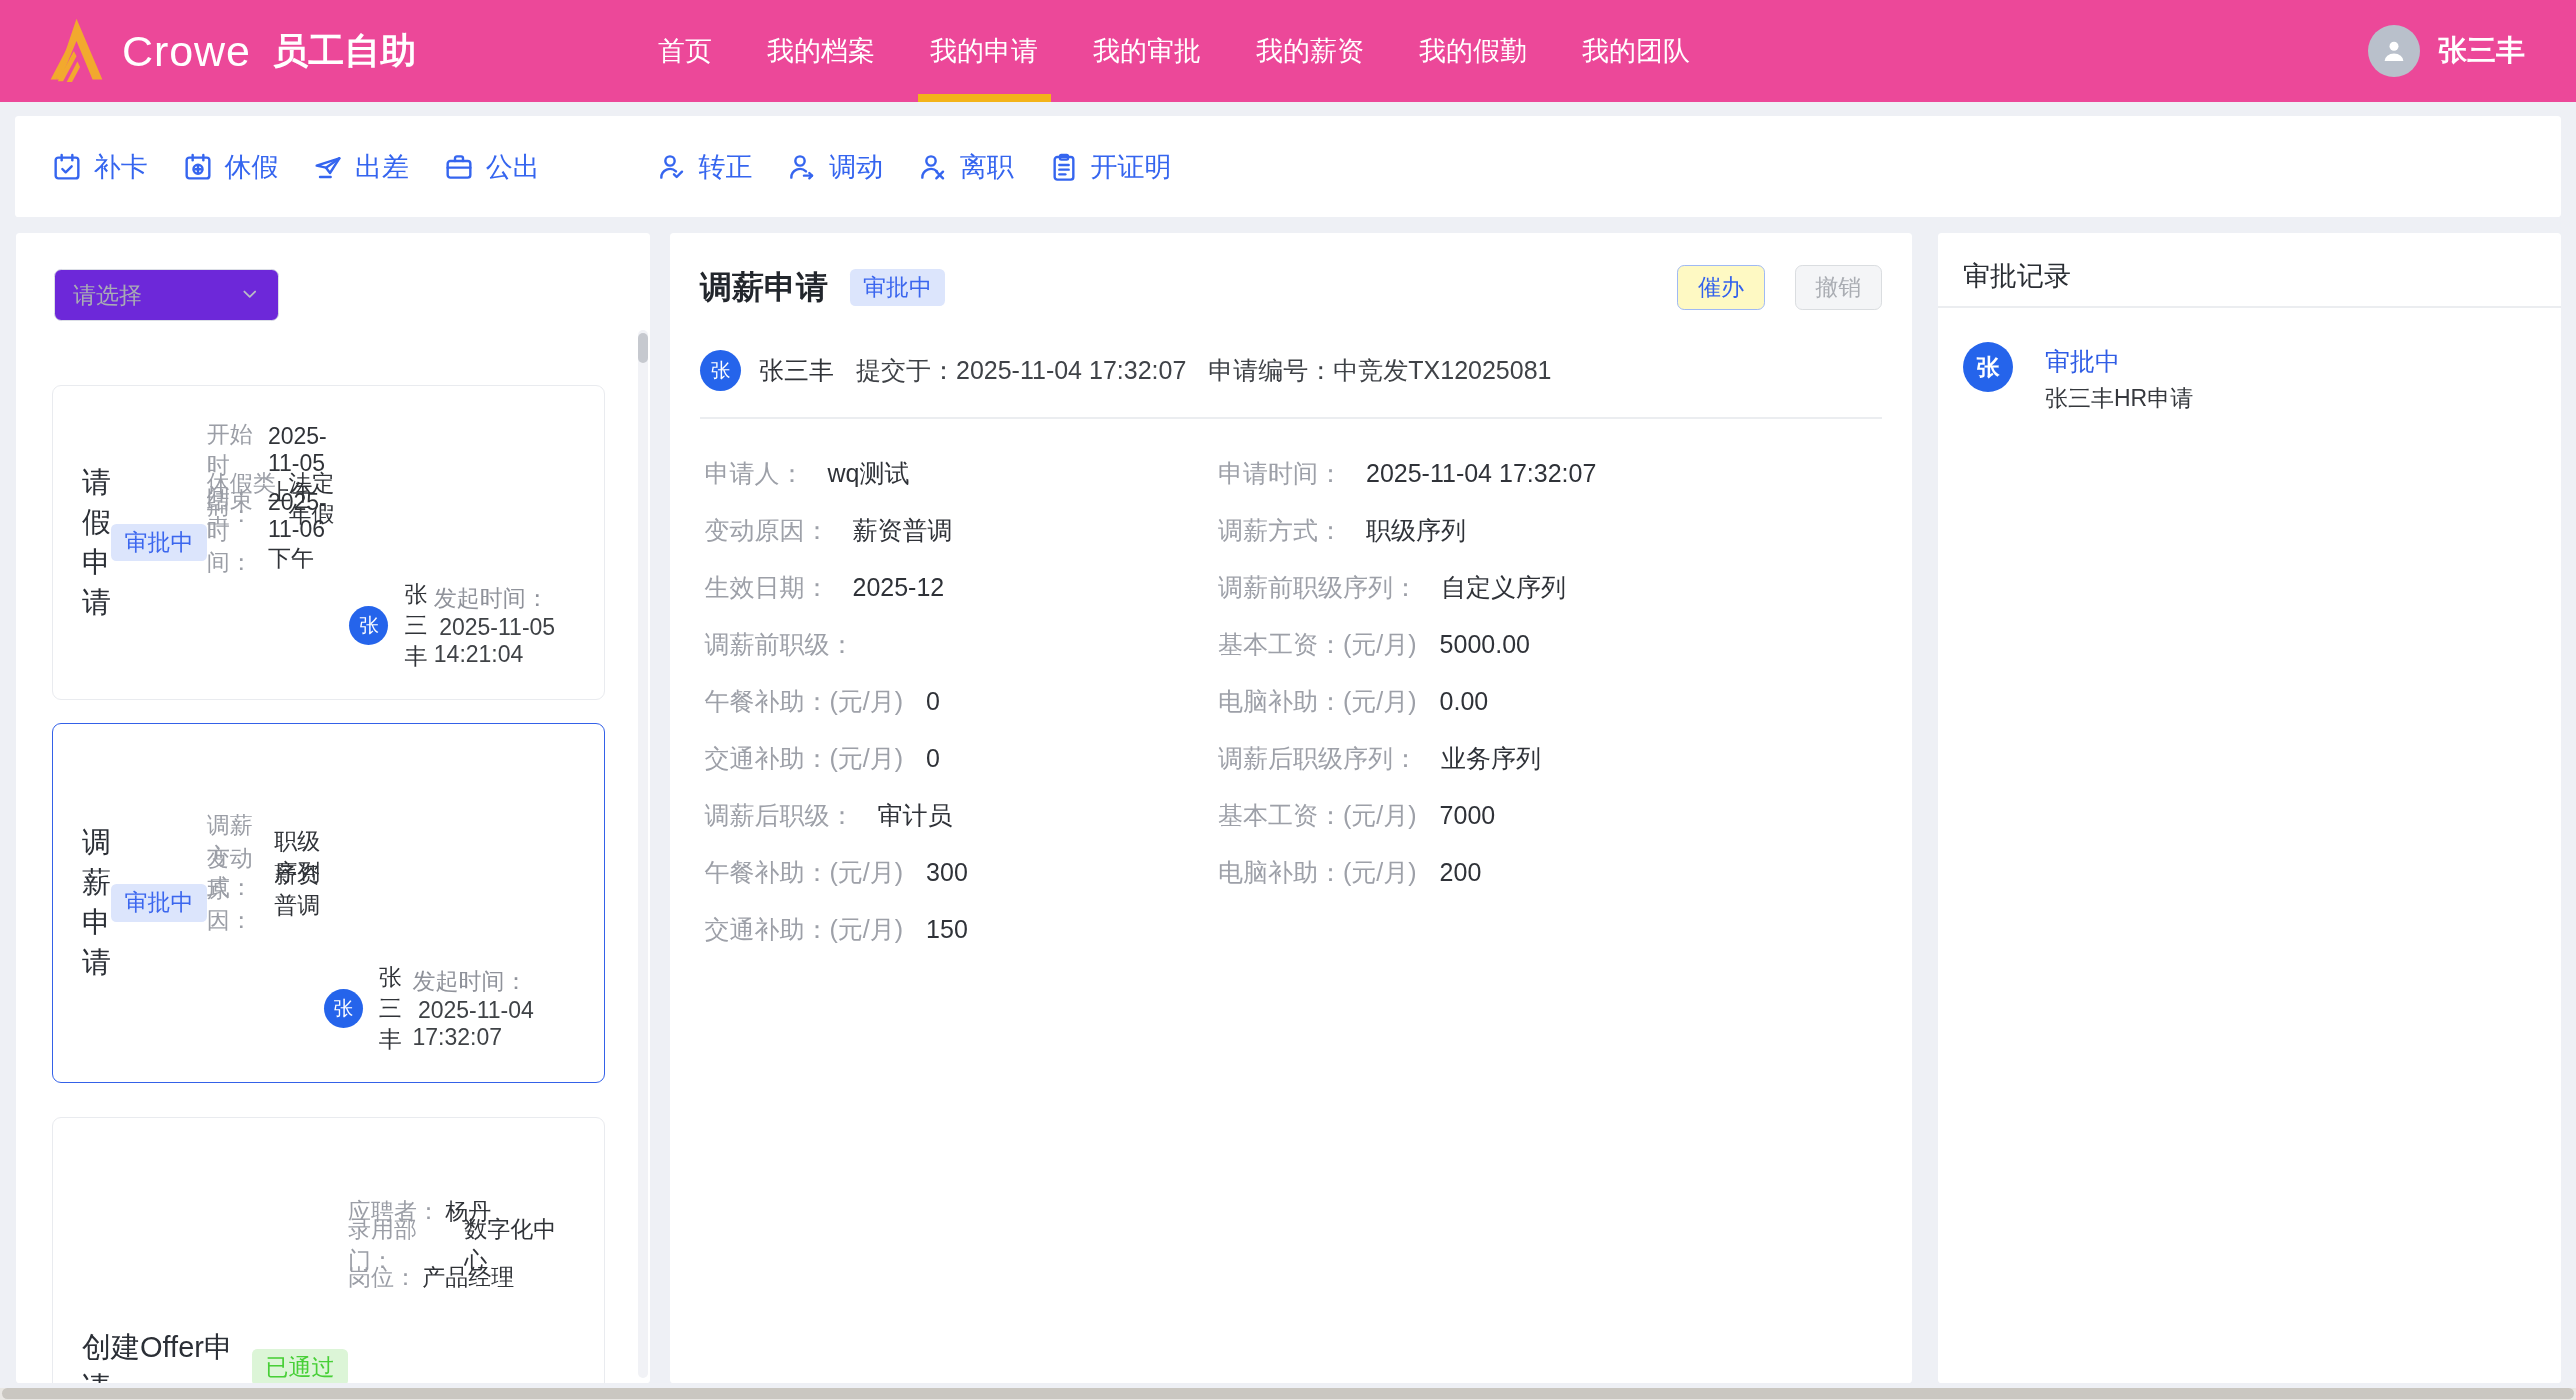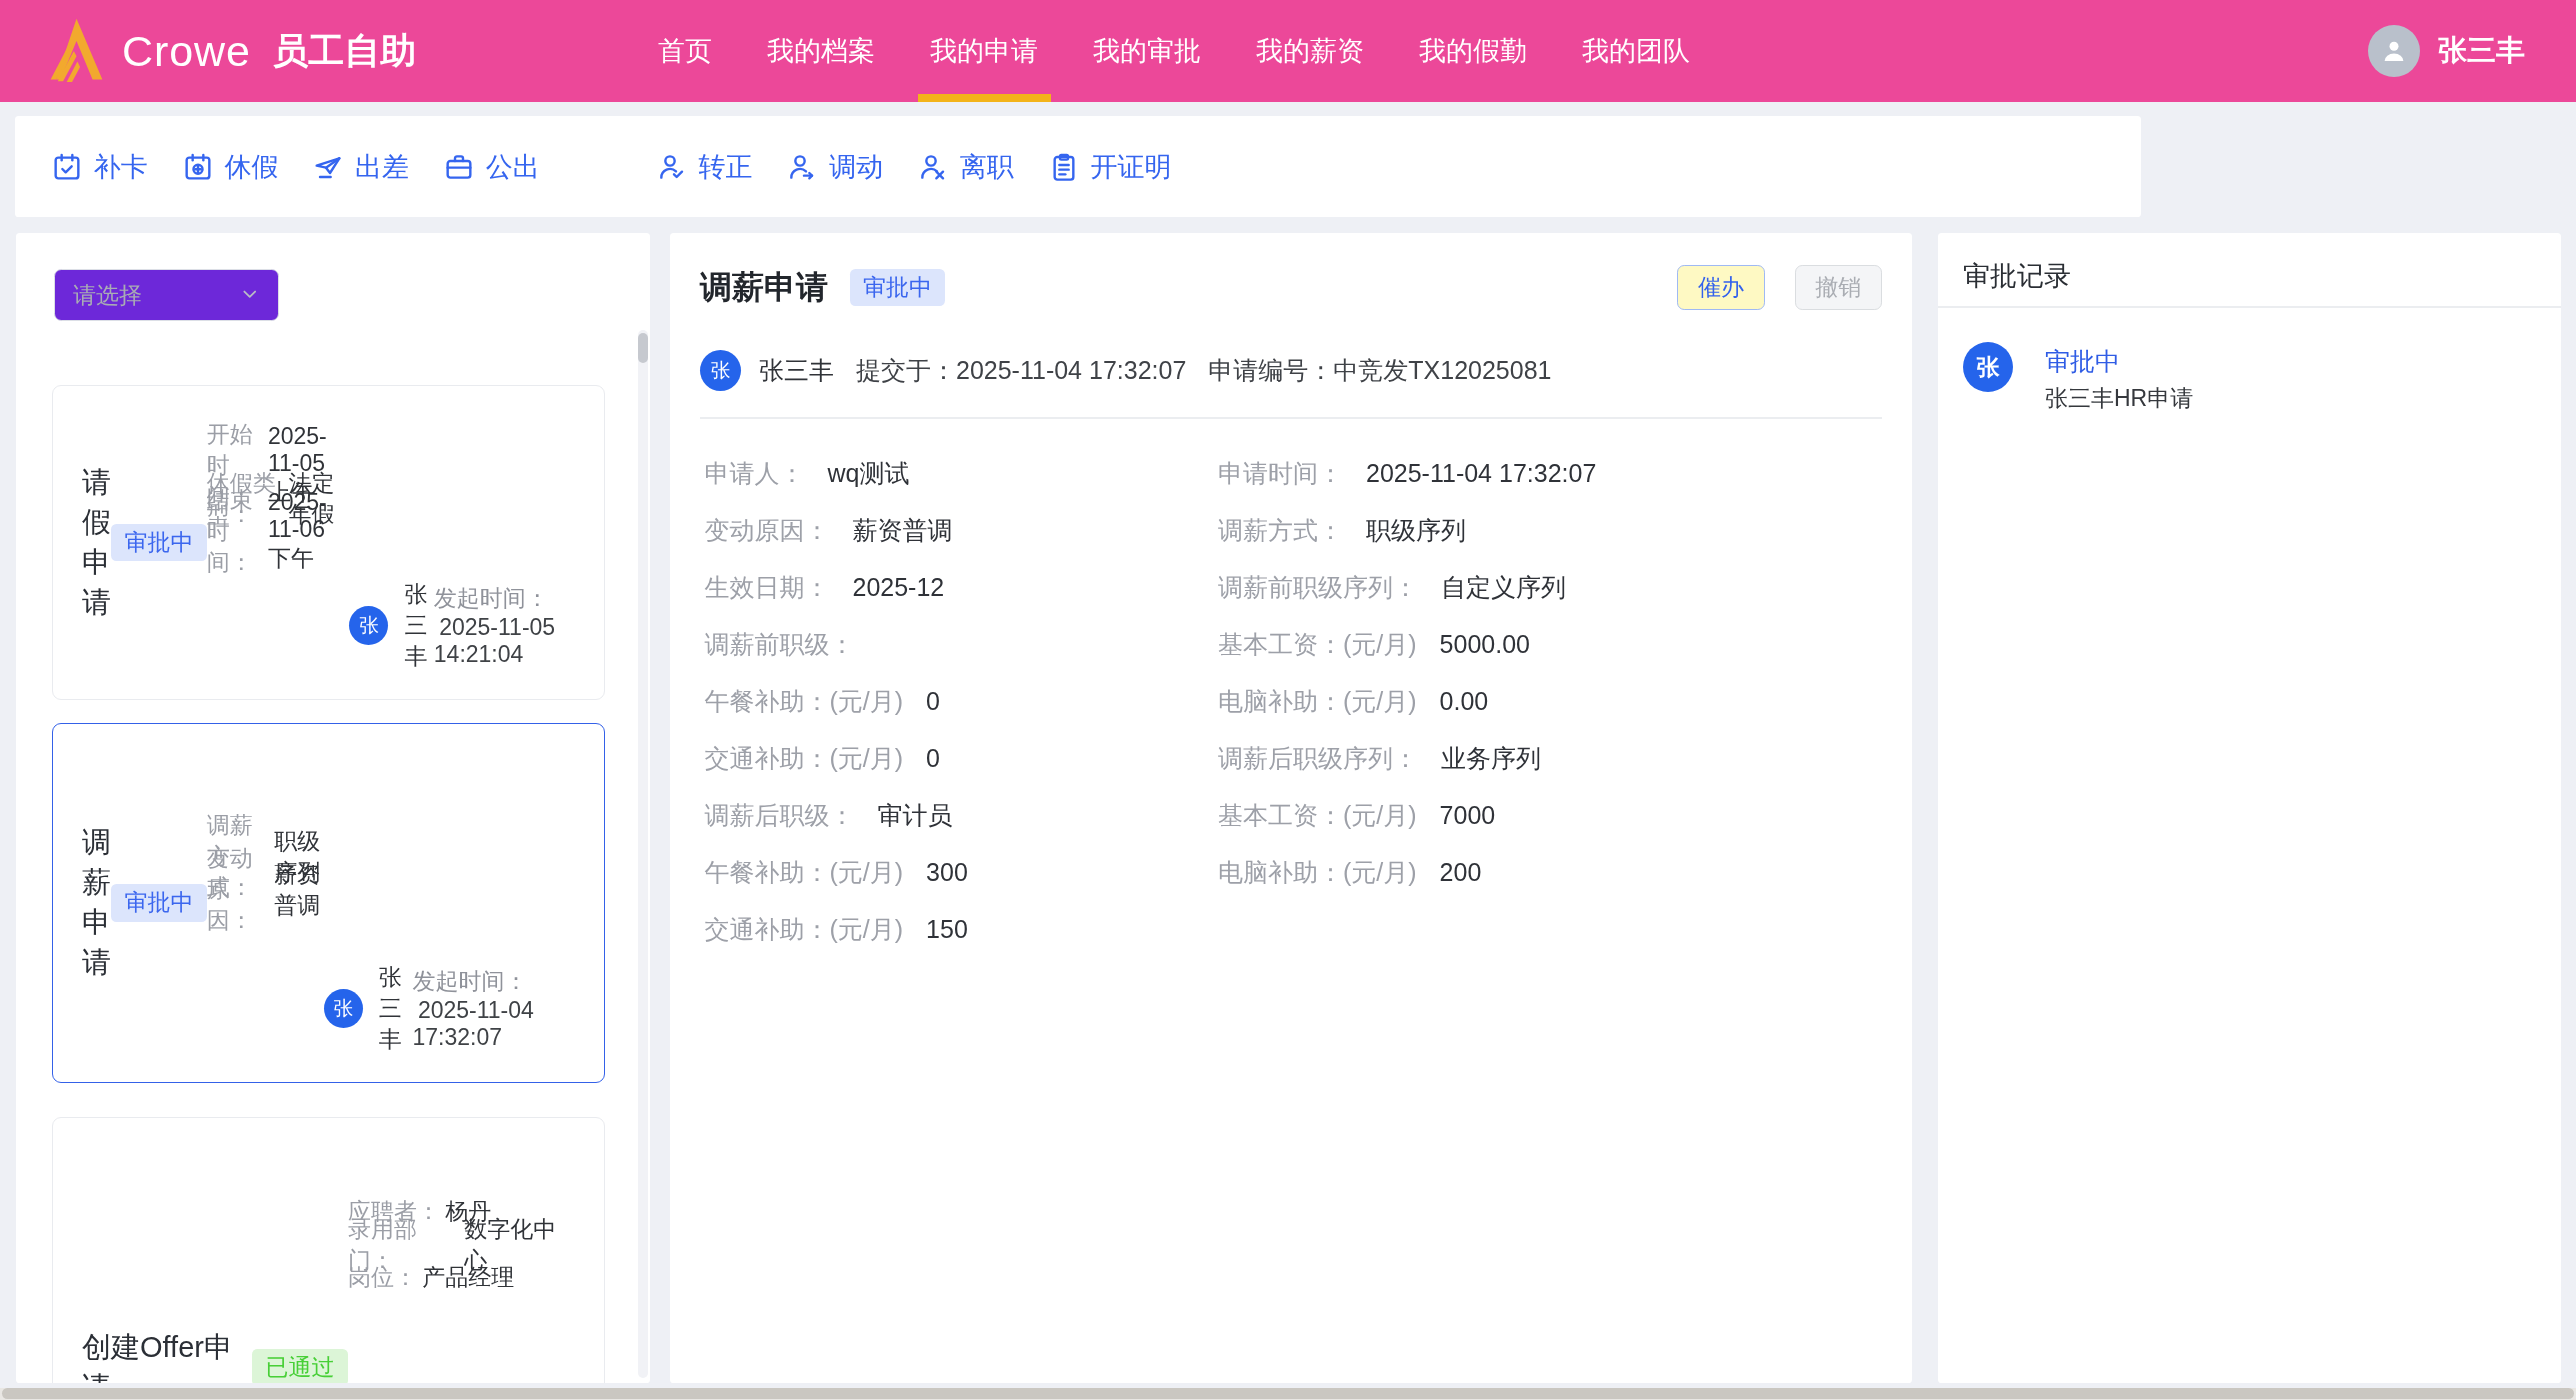--- a/index.html
+++ b/index.html
@@ -13,21 +13,21 @@
   .brand-name { color:#fff; font-size:43px; font-weight:400; letter-spacing:0.9px; }
   .brand-app { color:#fff; font-size:36px; font-weight:700; margin-left:5.4px;text-align:center; }
   .nav { position:absolute; left:658px; top:0; height:102px; display:flex; gap:55px; }
   .nav-item { height:102px; display:flex; align-items:center; color:#fff; font-size:27px; cursor:pointer; position:relative; white-space:nowrap; }
   .nav-item.active::after { content:""; position:absolute; left:-12.5px; right:-12.5px; bottom:0; height:8px; background:#F3B319; }
   .user { position:absolute; right:51px; top:0; height:102px; display:flex; align-items:center; gap:18px; cursor:pointer; }
   .user-avatar { width:52px; height:52px; border-radius:50%; background:#B9C0CB; display:flex; align-items:center; justify-content:center; }
   .user-name { color:#fff; font-size:29px; font-weight:700; }
 
   
-  .toolbar { position:absolute; left:15px; top:116px; width:2126px; height:101px; background:#fff; border-radius:3.6px; display:flex; align-items:center; padding-left:36px; }
+  .toolbar { position:absolute; left:15px; top:116px; width:2546px; height:101px; background:#fff; border-radius:3.6px; display:flex; align-items:center; padding-left:36px; }
   .tool-item { display:flex; align-items:center; gap:10.7px; color:#3565EF; font-size:27px; margin-right:34px; cursor:pointer; white-space:nowrap; }
   .tool-gap { width:82px; }
   .tool-item svg { display:block; }
 
   
   .panel { position:absolute; background:#fff; border-radius:3.6px; }
   .sidebar { left:16px; top:233px; width:634px; height:1150px; overflow:hidden; }
   .mainpanel { left:670px; top:233px; width:1242px; height:1150px; }
   .rightpanel { left:1938px; top:233px; width:623px; height:1150px; }
 

